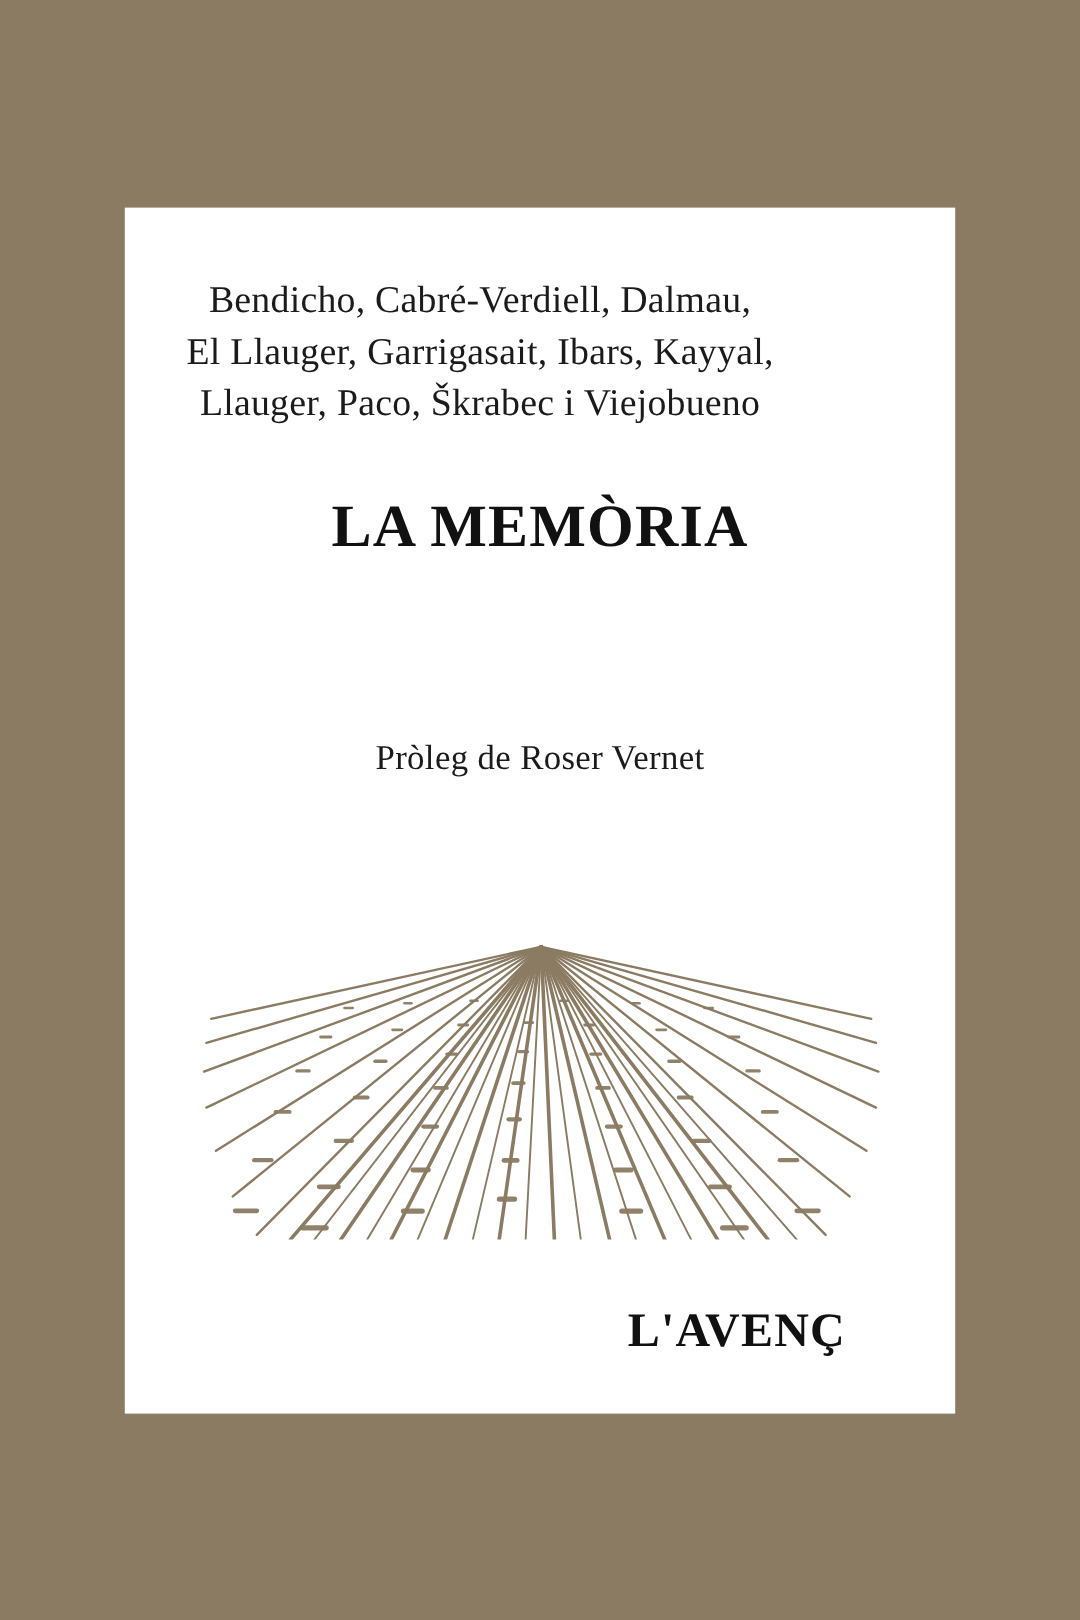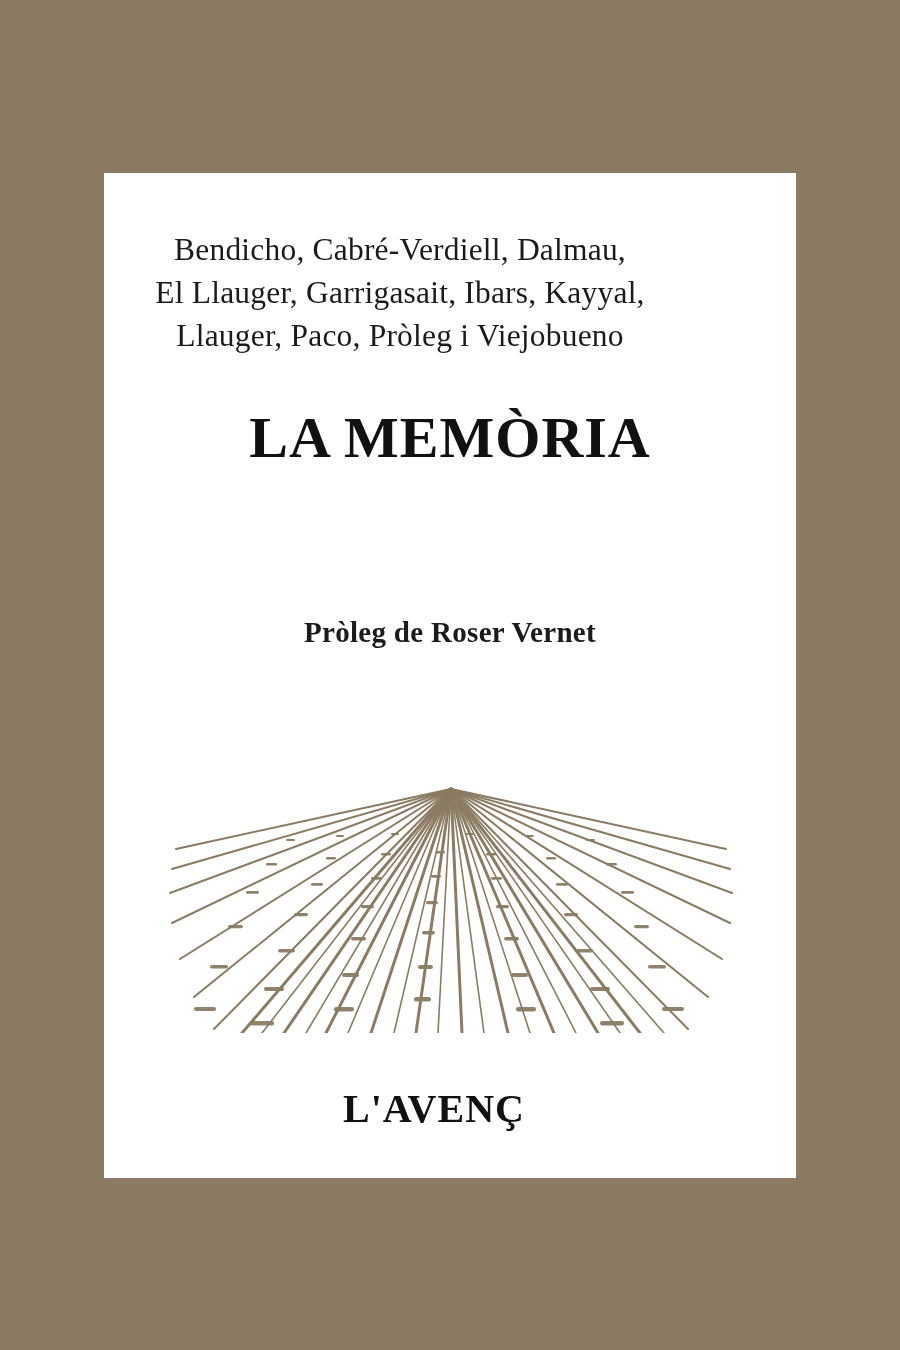--- a/index.html
+++ b/index.html
@@ -46,71 +46,70 @@
     white-space: nowrap;
   }
   .title {
     position: absolute;
     left: 0;
     top: 222px;
     width: 692px;
     text-align: center;
     font-family: "Liberation Serif", serif;
     font-weight: bold;
-    font-size: 58px;
+    font-size: 50px;
     line-height: 86px;
     letter-spacing: 1px;
     color: #111111;
   }
   .subtitle {
     position: absolute;
     left: 0;
     top: 443px;
     width: 692px;
     text-align: center;
     font-family: "Liberation Serif", serif;
     font-size: 29px;
     color: #1b1b1b;
     letter-spacing: 0.3px;
-    font-weight: bold;
   }
   .field-art {
     position: absolute;
     left: 62px;
     top: 610px;
     width: 570px;
     height: 250px;
   }
   .field-art svg {
     display: block;
     width: 570px;
     height: 250px;
   }
   .publisher {
     position: absolute;
     left: 0;
     top: 909px;
     width: 660px;
-    text-align: center;
+    text-align: right;
   }
   .publisher svg {
     display: inline-block;
     vertical-align: middle;
   }
 </style>
 </head>
 <body>
 
 <div class="page">
   <div class="cover">
 
     <div class="authors">
       <div>Bendicho, Cabré-Verdiell, Dalmau,</div>
       <div>El Llauger, Garrigasait, Ibars, Kayyal,</div>
-      <div>Llauger, Paco, Pròleg i Viejobueno</div>
+      <div>Llauger, Paco, Škrabec i Viejobueno</div>
     </div>
 
     <div class="title">
       <div>LA MEMÒRIA</div>
     </div>
 
     <div class="subtitle">Pròleg de Roser Vernet</div>
 
     <div class="field-art">
       <svg viewBox="0 0 570 250" xmlns="http://www.w3.org/2000/svg">

